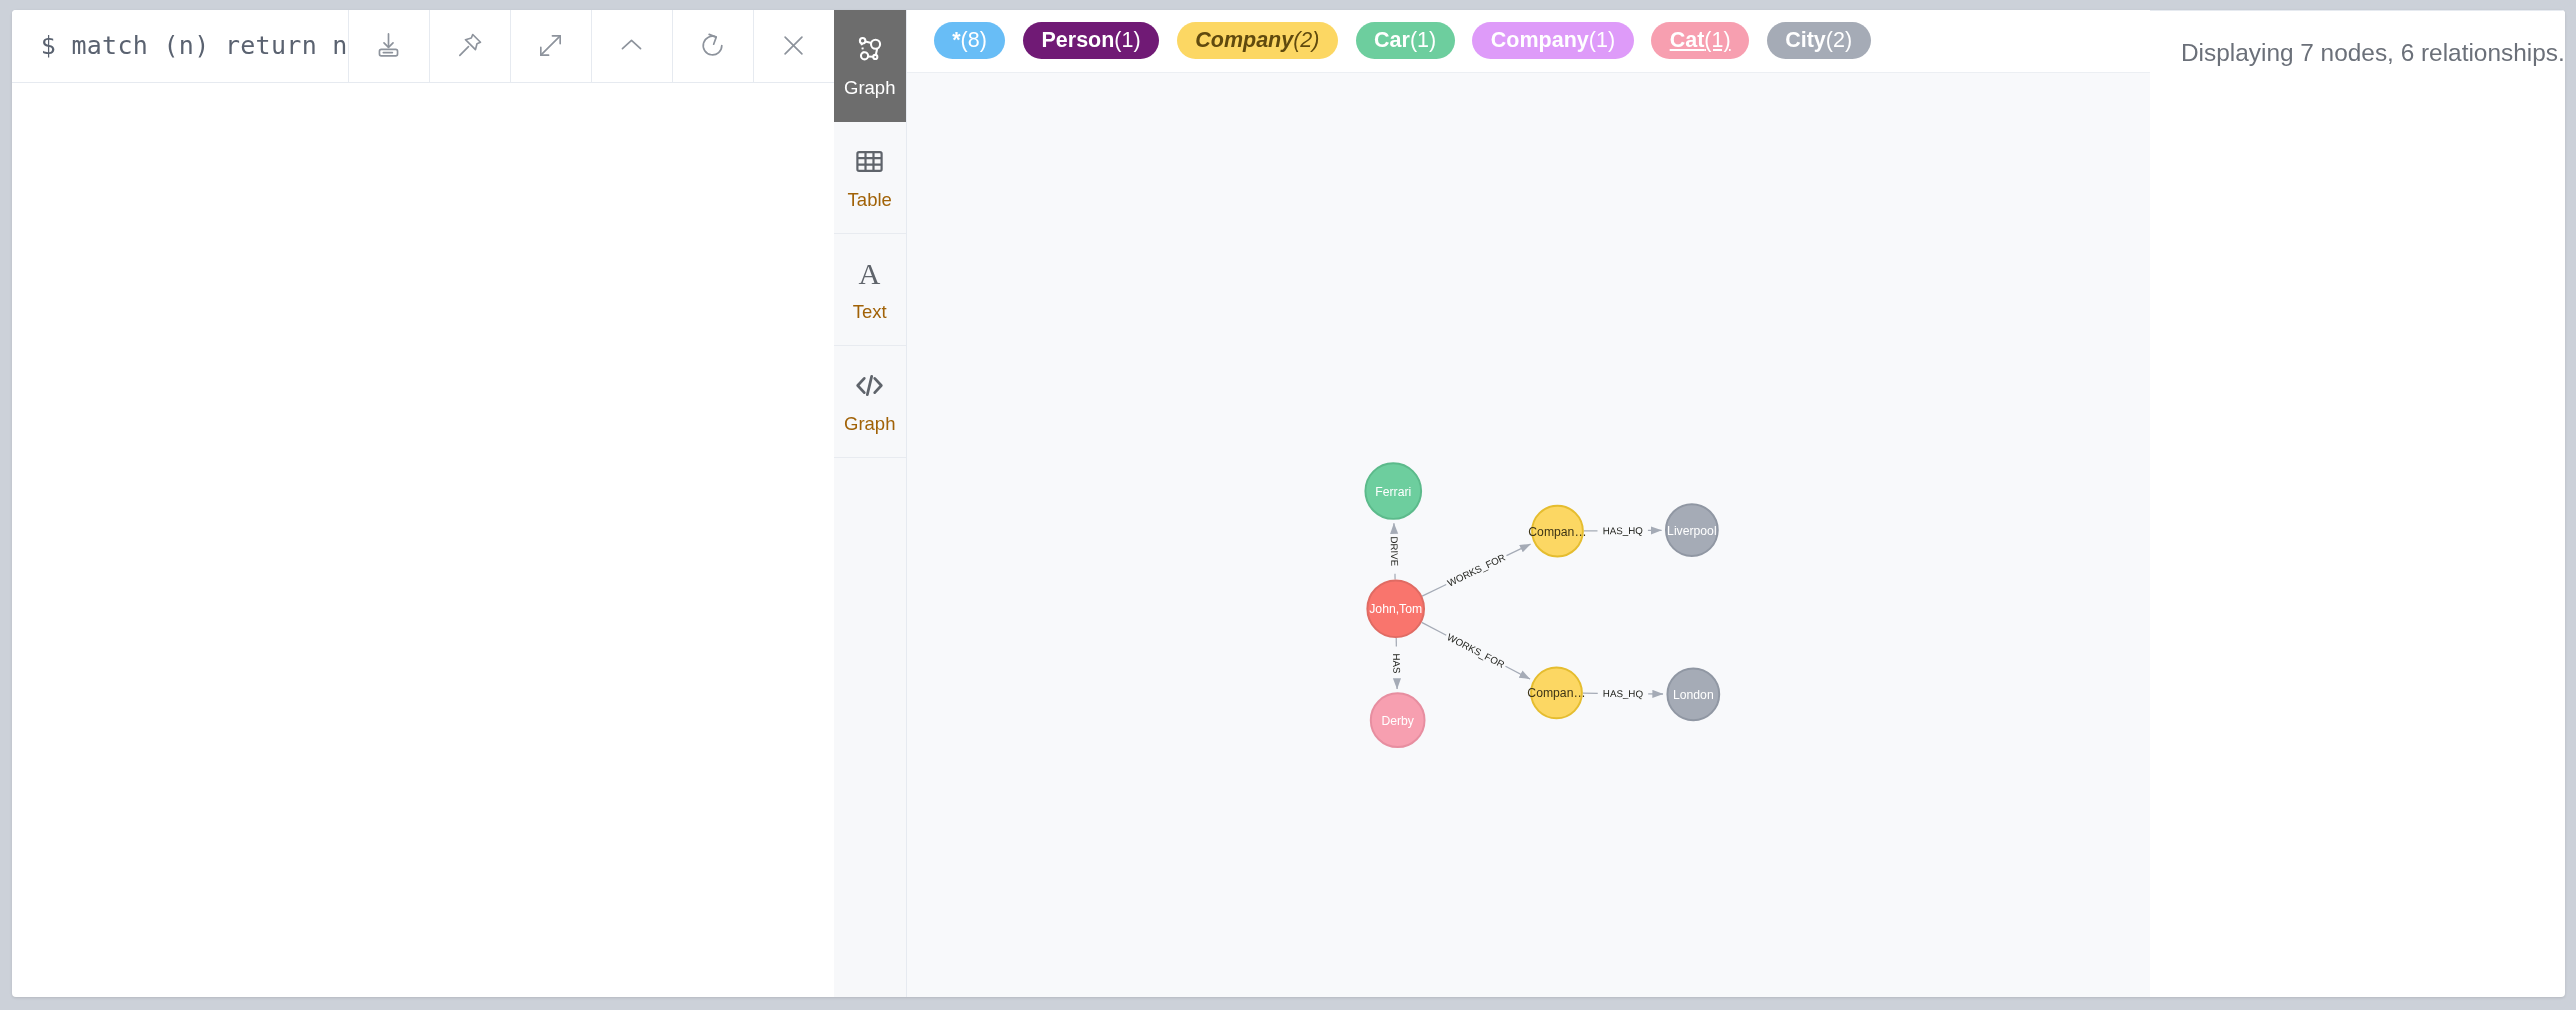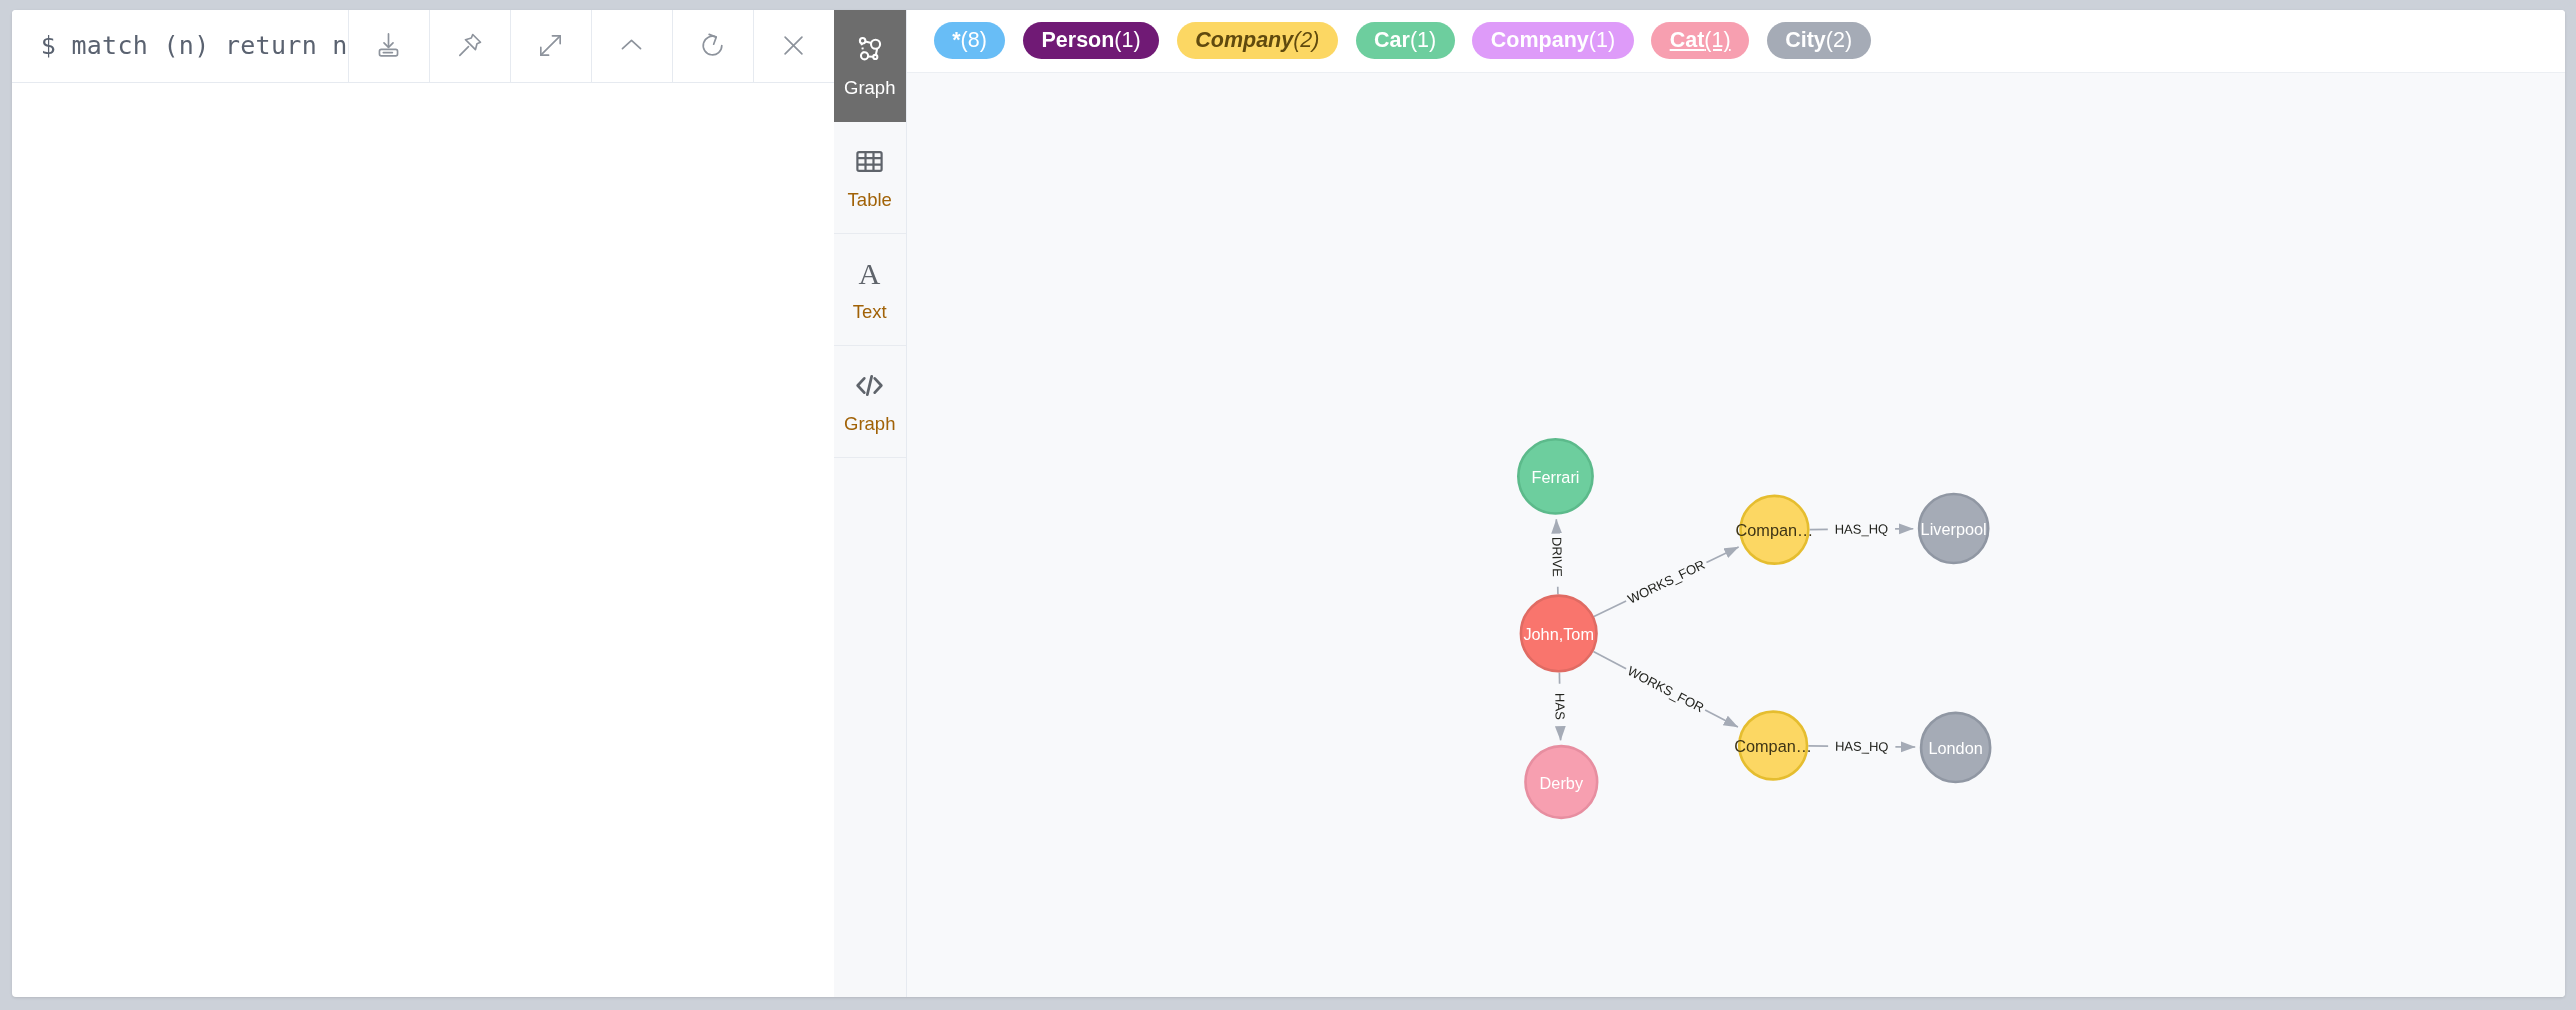--- a/index.html
+++ b/index.html
@@ -378,16 +378,19 @@
                   <circle cx="1609" cy="726" r="53" fill="#a5abb6" stroke="#9097a3" stroke-width="4"></circle>
                   <text class="node-label" x="1609" y="727" fill="#ffffff">London</text>
                 </g>
               </g>
           </svg>
         </div>
 
       </div>
     </div>
 
+    <div class="footer">
+      <span class="footer-text">Displaying 7 nodes, 6 relationships.</span>
+    </div>
 
   </div>
 </div>
 
 
 </body></html>

